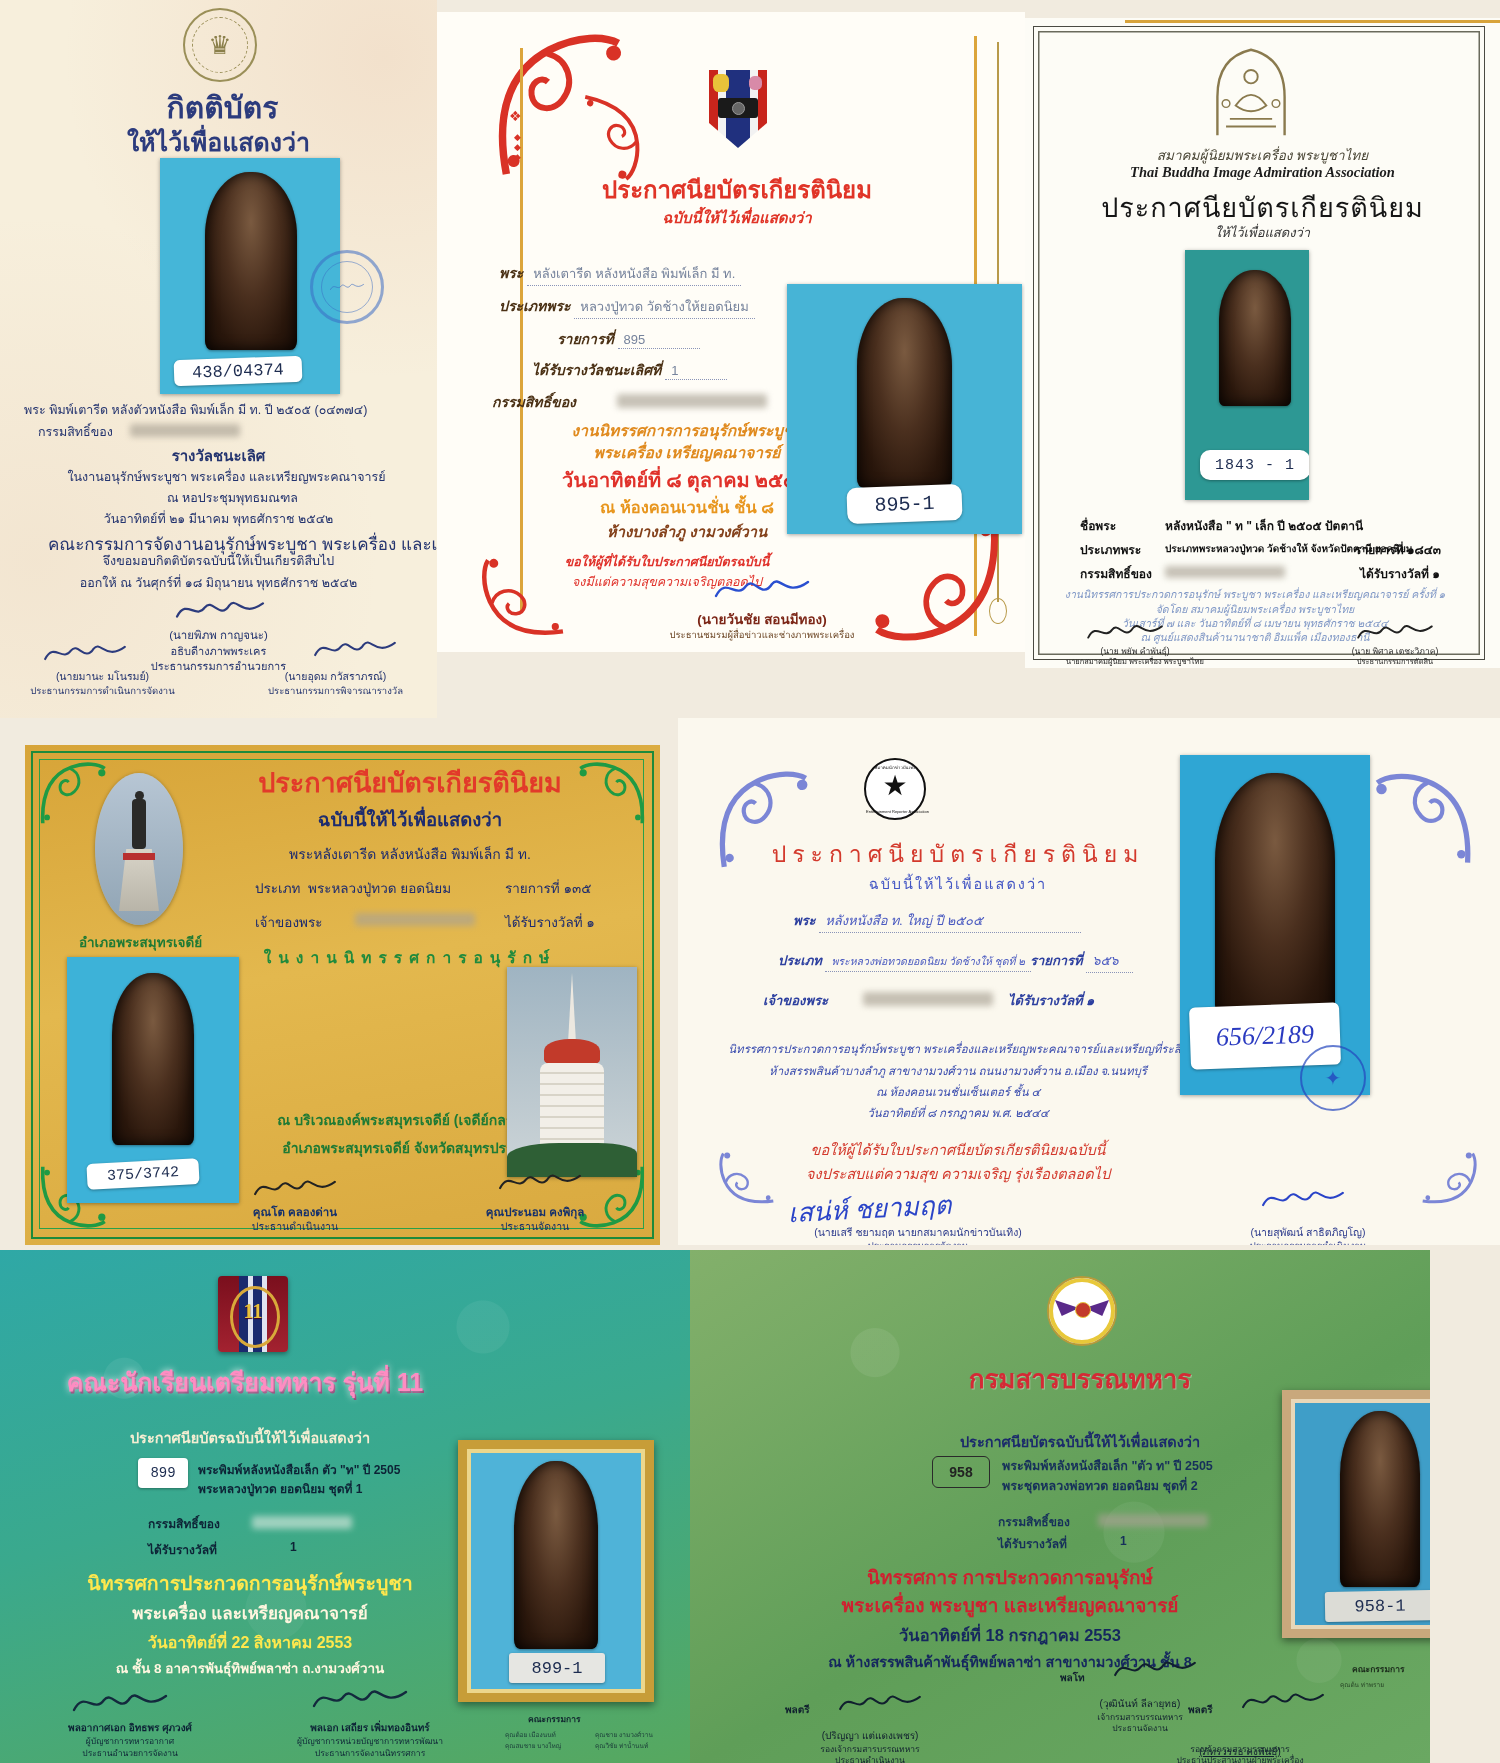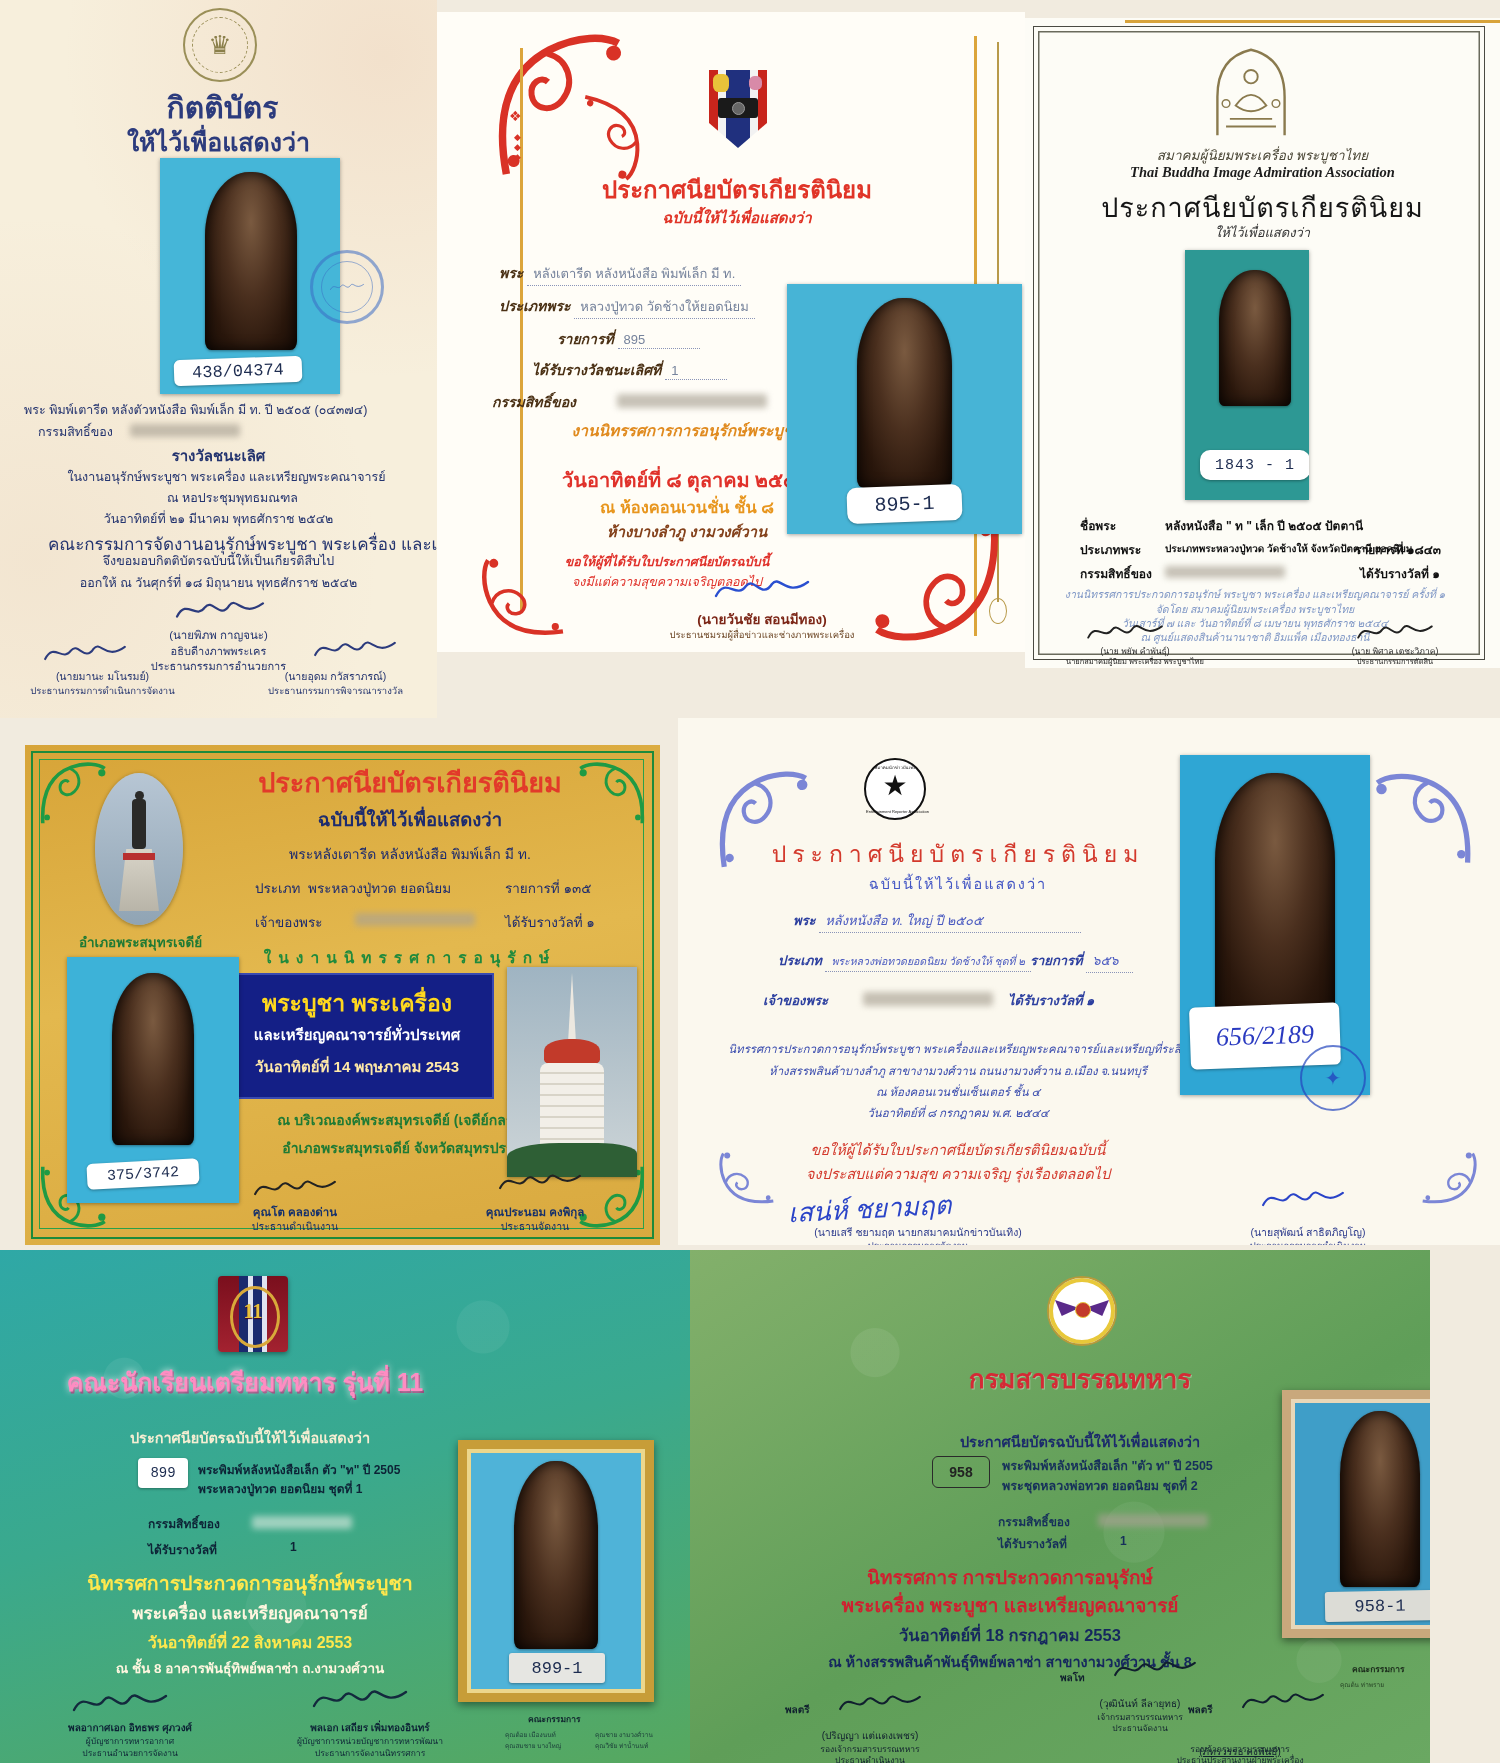--- a/index.html
+++ b/index.html
@@ -133,20 +133,21 @@
     </div>
     <div class="t" style="left:95px;top:347px;font-size:14px;">
       <b style="color:#4a3014;font-style:italic;">ได้รับรางวัลชนะเลิศที่</b>
       <span class="val-line" style="color:#76839c;font-size:13px;min-width:50px;">1</span>
     </div>
     <div class="t" style="left:55px;top:379px;font-size:14px;">
       <b style="color:#4a3014;font-style:italic;">กรรมสิทธิ์ของ</b>
     </div>
     <div class="blur" style="left:180px;top:382px;width:150px;height:14px;"></div>
     <div class="t ctr" style="left:20px;top:406px;width:460px;font-size:15.5px;font-weight:bold;font-style:italic;color:#e08a1e;">งานนิทรรศการการอนุรักษ์พระบูชา</div>
+    <div class="t ctr" style="left:20px;top:428px;width:460px;font-size:15.5px;font-weight:bold;font-style:italic;color:#e08a1e;">พระเครื่อง เหรียญคณาจารย์</div>
     <div class="t ctr serif" style="left:20px;top:452px;width:460px;font-size:20px;font-weight:bold;color:#e0312a;">วันอาทิตย์ที่ ๘ ตุลาคม ๒๕๔๓</div>
     <div class="t ctr" style="left:20px;top:482px;width:460px;font-size:16.5px;font-weight:bold;color:#e8961e;">ณ ห้องคอนเวนชั่น ชั้น ๘</div>
     <div class="t ctr" style="left:20px;top:508px;width:460px;font-size:15px;font-weight:bold;font-style:italic;color:#83401a;">ห้างบางลำภู งามวงศ์วาน</div>
     <div class="t ctr" style="left:0;top:540px;width:460px;font-size:12.5px;font-weight:bold;font-style:italic;color:#e0312a;">ขอให้ผู้ที่ได้รับใบประกาศนียบัตรฉบับนี้</div>
     <div class="t ctr" style="left:0;top:560px;width:460px;font-size:12.5px;font-weight:normal;font-style:italic;color:#e0312a;">จงมีแต่ความสุขความเจริญตลอดไป</div>
     <div class="photo" style="left:350px;top:272px;width:235px;height:250px;background:#47b4d6;">
       <div class="amulet" style="left:70px;top:14px;width:95px;height:190px;"></div>
       <div class="sticker" style="left:60px;top:202px;width:115px;height:36px;font-size:20px;border-radius:10px;transform:rotate(-2deg);">
           <span>895-1</span>
         </div>
@@ -228,25 +229,20 @@
     </div>
     <div class="t" style="left:480px;top:132px;font-size:13.5px;color:#1d2b6e;">
       <span>รายการที่</span>&nbsp;<span>๑๓๕</span>
     </div>
     <div class="t" style="left:230px;top:166px;font-size:13.5px;color:#1d2b6e;">เจ้าของพระ</div>
     <div class="blur" style="left:330px;top:168px;width:120px;height:13px;"></div>
     <div class="t" style="left:480px;top:166px;font-size:13.5px;color:#1d2b6e;">
       <span>ได้รับรางวัลที่</span>&nbsp;<span>๑</span>
     </div>
     <div class="t ctr" style="left:170px;top:200px;width:430px;font-size:15.5px;font-weight:bold;letter-spacing:7px;color:#1f8a3c;">ในงานนิทรรศการอนุรักษ์</div>
-    <div style="position:absolute;left:195px;top:228px;width:270px;height:122px;background:#141f86;border:2px solid #3a4ab0;">
-      <div class="t ctr" style="left:0;right:0;top:10px;font-size:23px;font-weight:bold;color:#ffd81e;">พระบูชา พระเครื่อง</div>
-      <div class="t ctr" style="left:0;right:0;top:48px;font-size:15px;font-weight:bold;color:#ffffff;">และเหรียญคณาจารย์ทั่วประเทศ</div>
-      <div class="t ctr" style="left:0;right:0;top:80px;font-size:15px;font-weight:bold;color:#ffe9a8;">วันอาทิตย์ที่ 14 พฤษภาคม 2543</div>
-    </div>
     <div class="t ctr" style="left:170px;top:364px;width:430px;font-size:14px;font-weight:bold;color:#1f7a34;">ณ บริเวณองค์พระสมุทรเจดีย์ (เจดีย์กลางน้ำ)</div>
     <div class="t ctr" style="left:170px;top:392px;width:430px;font-size:14px;font-weight:bold;color:#1f7a34;">อำเภอพระสมุทรเจดีย์ จังหวัดสมุทรปราการ</div>
     <div class="photo" style="left:42px;top:212px;width:172px;height:246px;background:#3db2d8;">
       <div class="amulet" style="left:45px;top:16px;width:82px;height:172px;"></div>
       <div class="sticker" style="left:20px;top:204px;width:112px;height:26px;font-size:15px;transform:rotate(-3deg);">
           <span>375/3742</span>
         </div>
     </div>
     <div class="photo" style="left:482px;top:222px;width:130px;height:210px;background:linear-gradient(#9fb4c2,#b9c6cd 55%,#cdd5d8);">
       <div style="position:absolute;left:55px;top:6px;width:20px;height:70px;background:#ece8e0;clip-path:polygon(50% 0,70% 100%,30% 100%);"></div>

